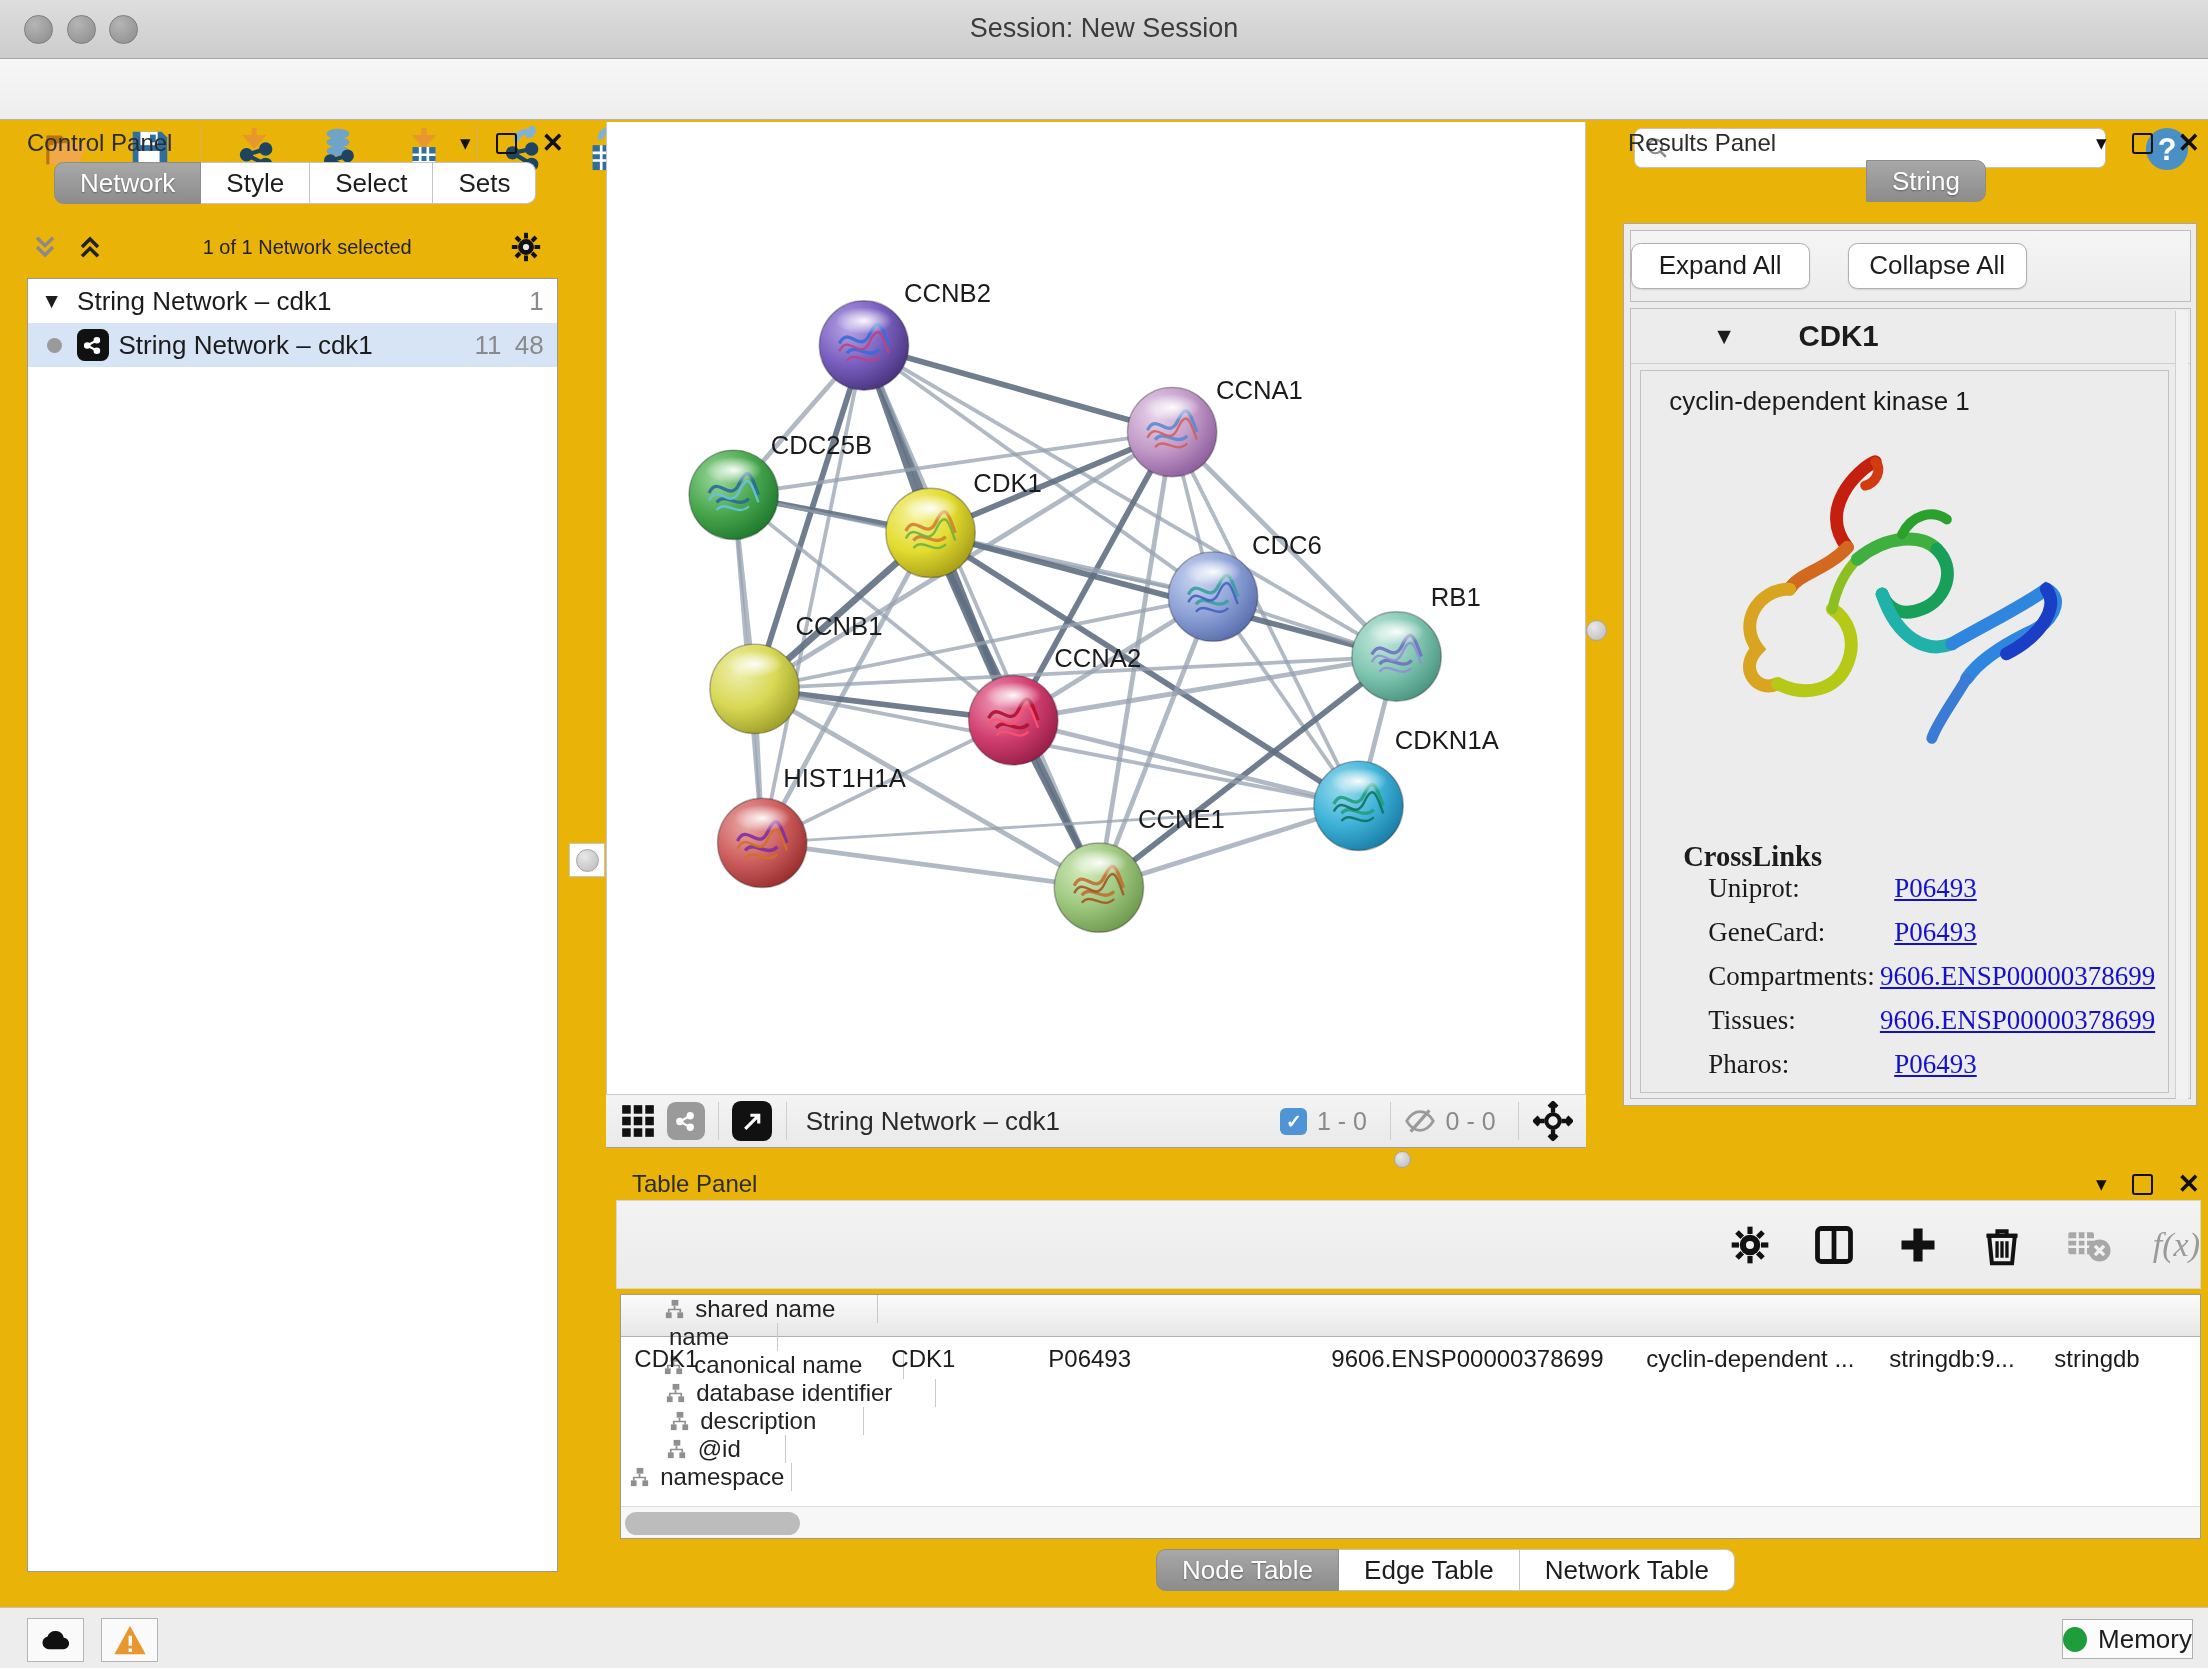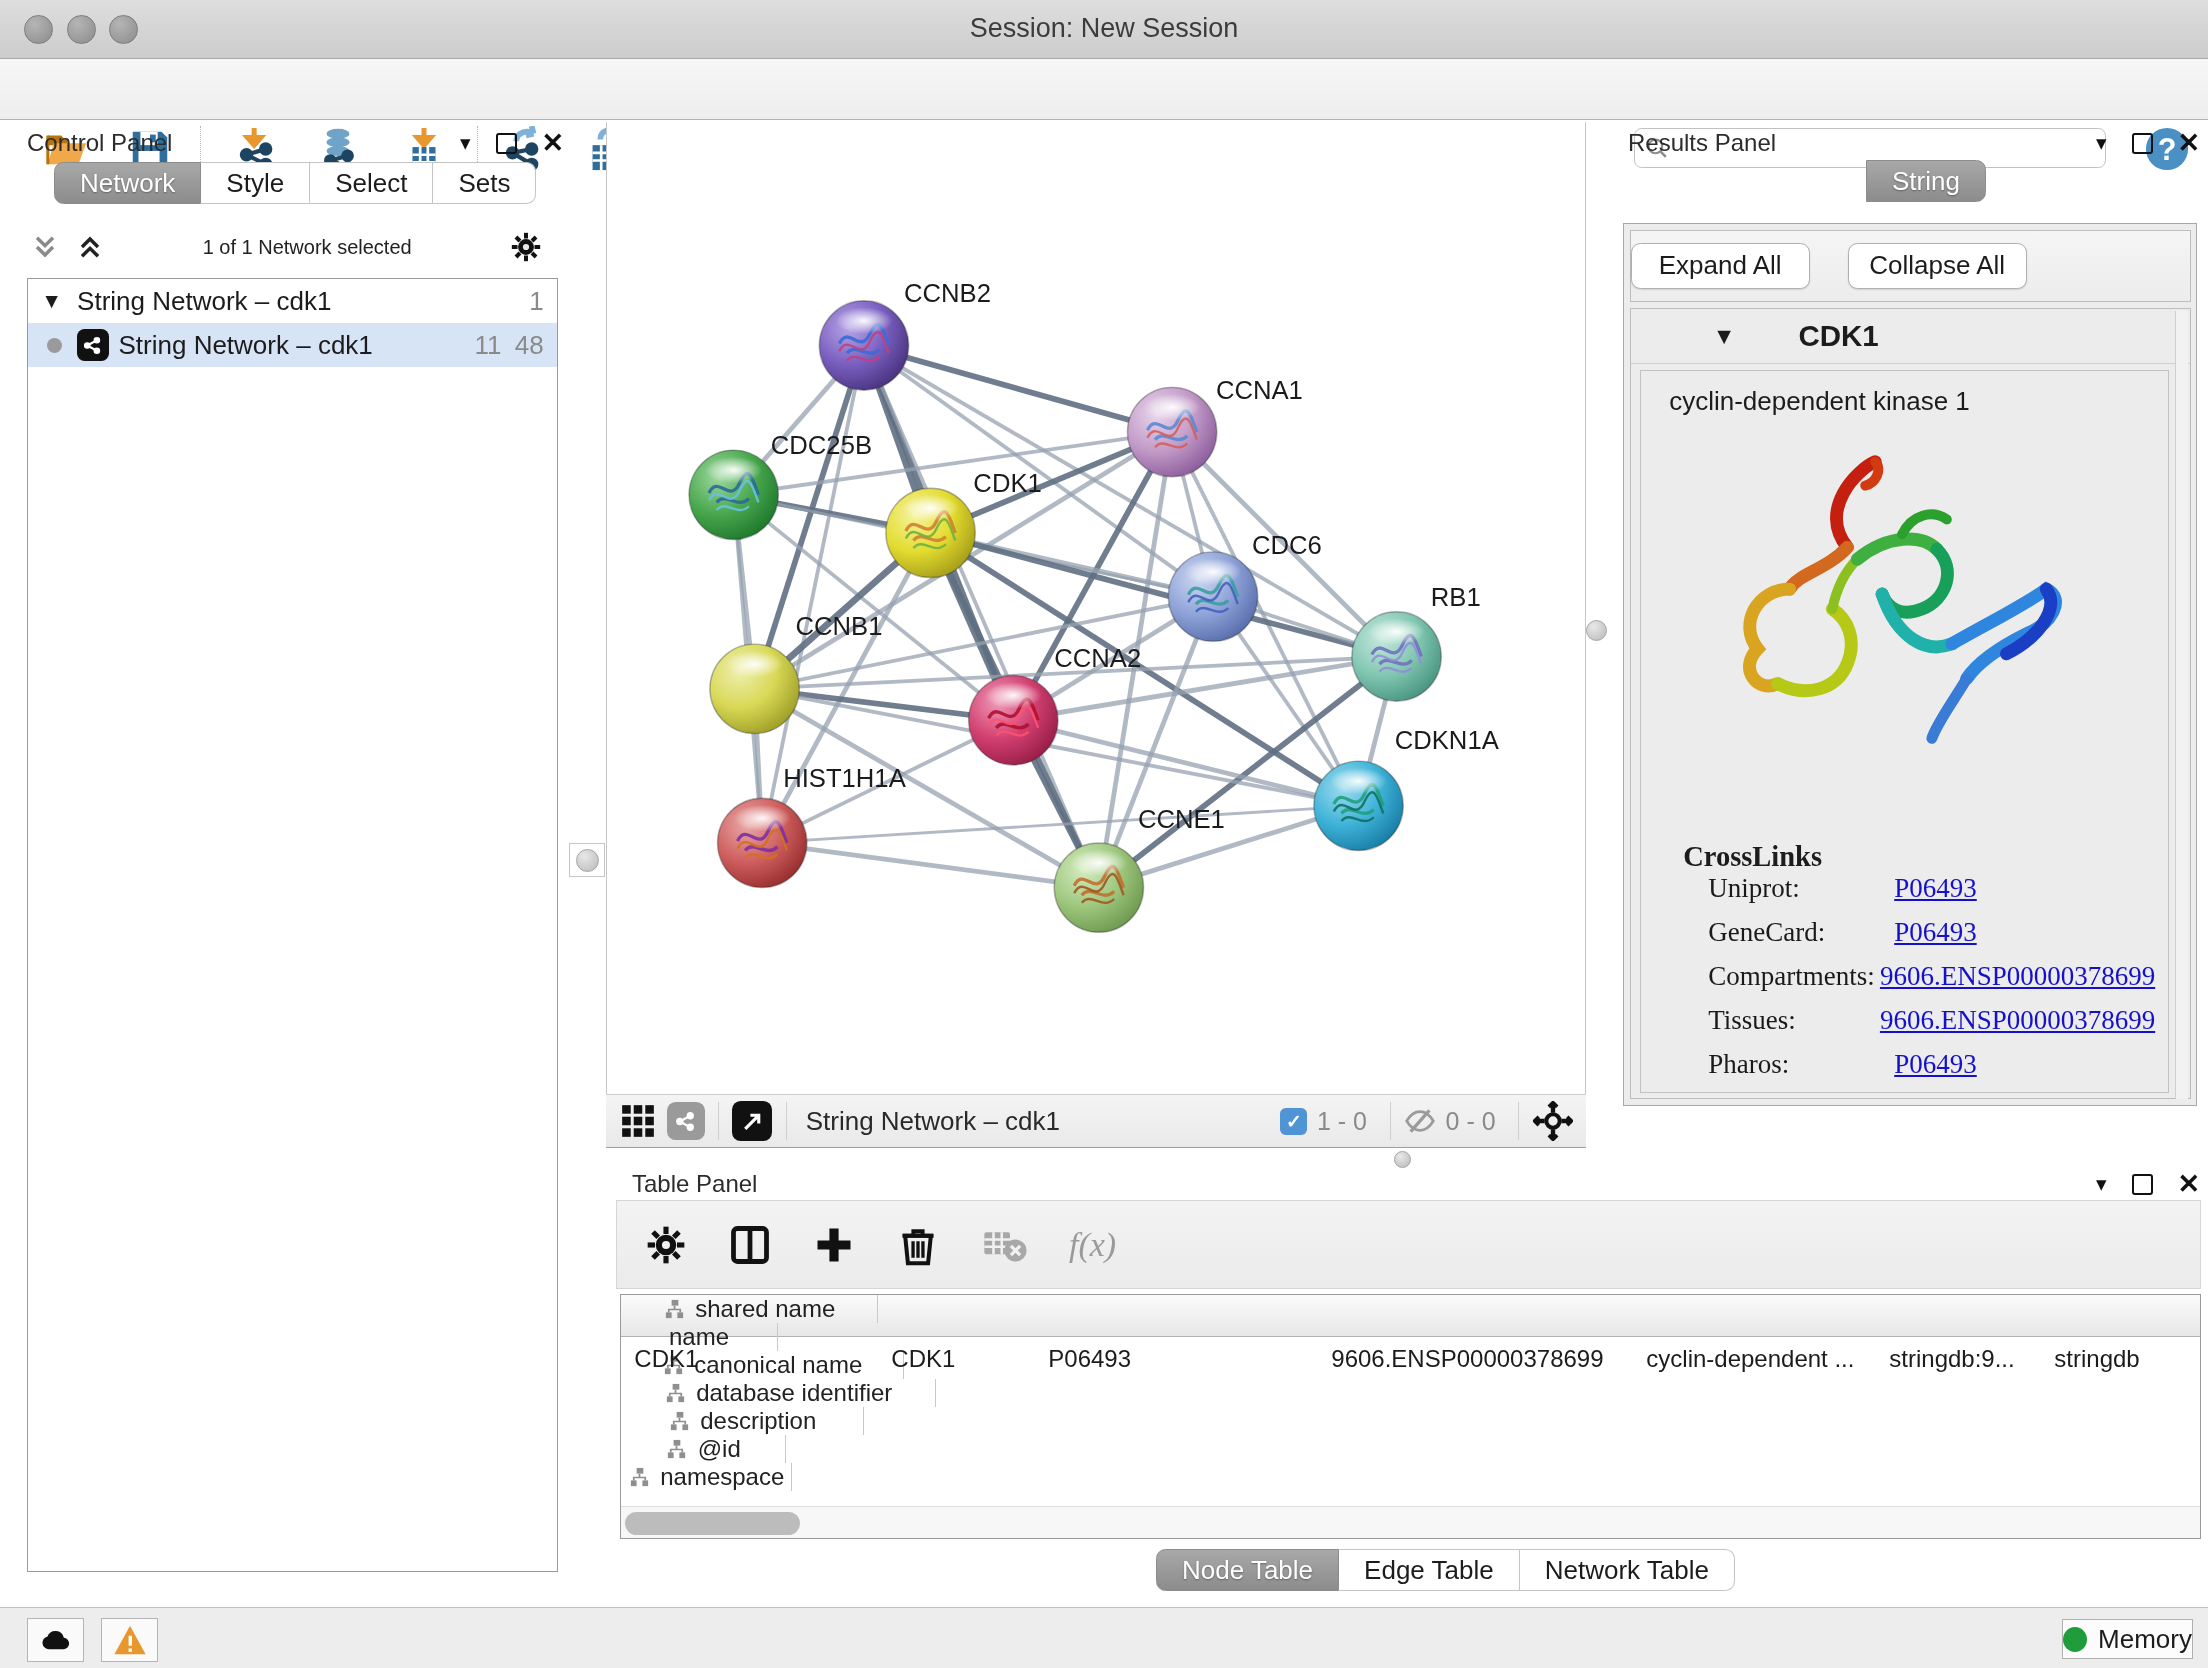--- a/index.html
+++ b/index.html
@@ -1,18 +1,18 @@
 <!DOCTYPE html>
 <html style="font-size:15px"><head>
 <meta charset="utf-8">
 <style>
   * { margin:0; padding:0; box-sizing:border-box; }
   html,body { width:2208px; height:1668px; }
   body { font-family:"Liberation Sans", sans-serif; background:#e9e9e9; color:#1c1c1c; overflow:hidden; }
-  #app { position:relative; width:2208px; height:1668px; background:#ffffff; }
+  #app { position:relative; width:2208px; height:1668px; background:#eab308; }
 
   
   .titlebar { position:absolute; left:0; top:0; width:2208px; height:59px;
     background:linear-gradient(#dedede,#cccccc); border-bottom:1px solid #a6a6a6; }
   .traffic { position:absolute; top:15px; width:28.5px; height:28.5px; border-radius:50%;
     background:radial-gradient(circle at 35% 30%, #b5b5b5, #8b8b8b); border:1px solid #7e7e7e; }
   .win-title { position:absolute; left:0; right:0; top:13.3px; text-align:center;
     font-size:27px; color:#3c3c3c; font-weight:500; }
 
   
@@ -98,21 +98,21 @@
   .rp-cross-rows { position:absolute; left:67px; top:495px; width:447px; }
   .cross-row { display:flex; height:44px; align-items:center; font-family:"Liberation Serif",serif; font-size:27px; }
   .cross-row .lbl { width:186px; color:#1a1a1a; }
   .cross-row .val { color:#1410cc; text-decoration:underline; cursor:pointer; }
   .rp-scroll { position:absolute; right:1.9px; top:1.9px; width:13.3px; height:788px;
     background:#f2f2f2; border-left:1px solid #cfcfcf; }
 
   
   .tp-toolbar { position:absolute; left:616px; top:1200px; width:1585px; height:89px;
     background:linear-gradient(#f3f3f3,#ebebeb); border:1px solid #d6d6d6; display:flex; align-items:center; gap:40px;
-    padding-left:27px; }
+    padding-left:27px;justify-content:flex-end; }
   .tp-toolbar .icn { width:44px; height:44px; cursor:pointer; }
   .fx { font-family:"Liberation Serif",serif; font-style:italic; font-size:34px; color:#9a9a9a; cursor:pointer; }
   .tp-table { position:absolute; left:620px; top:1294px; width:1581px; height:245px;
     background:#ffffff; border:1.9px solid #9a9a9a; overflow:hidden; }
   .thead { display:flex; height:42px; background:linear-gradient(#fbfbfb,#e7e7e7); border-bottom:1.9px solid #b2b2b2;flex-direction:column; }
   .th { display:flex; align-items:center; justify-content:center; gap:9.5px; font-size:24px; color:#222;
     border-right:1px solid #c9c9c9; overflow:hidden; white-space:nowrap; cursor:pointer; flex:none; }
   .trow { display:flex; height:42px; background:#fff; cursor:pointer; }
   .td { padding:7.6px 0 0 13.3px; font-size:24px; overflow:hidden; white-space:nowrap; flex:none; }
   .hscroll { position:absolute; left:0; bottom:0; width:100%; height:32px; background:#f7f7f7; border-top:1px solid #dedede; }

